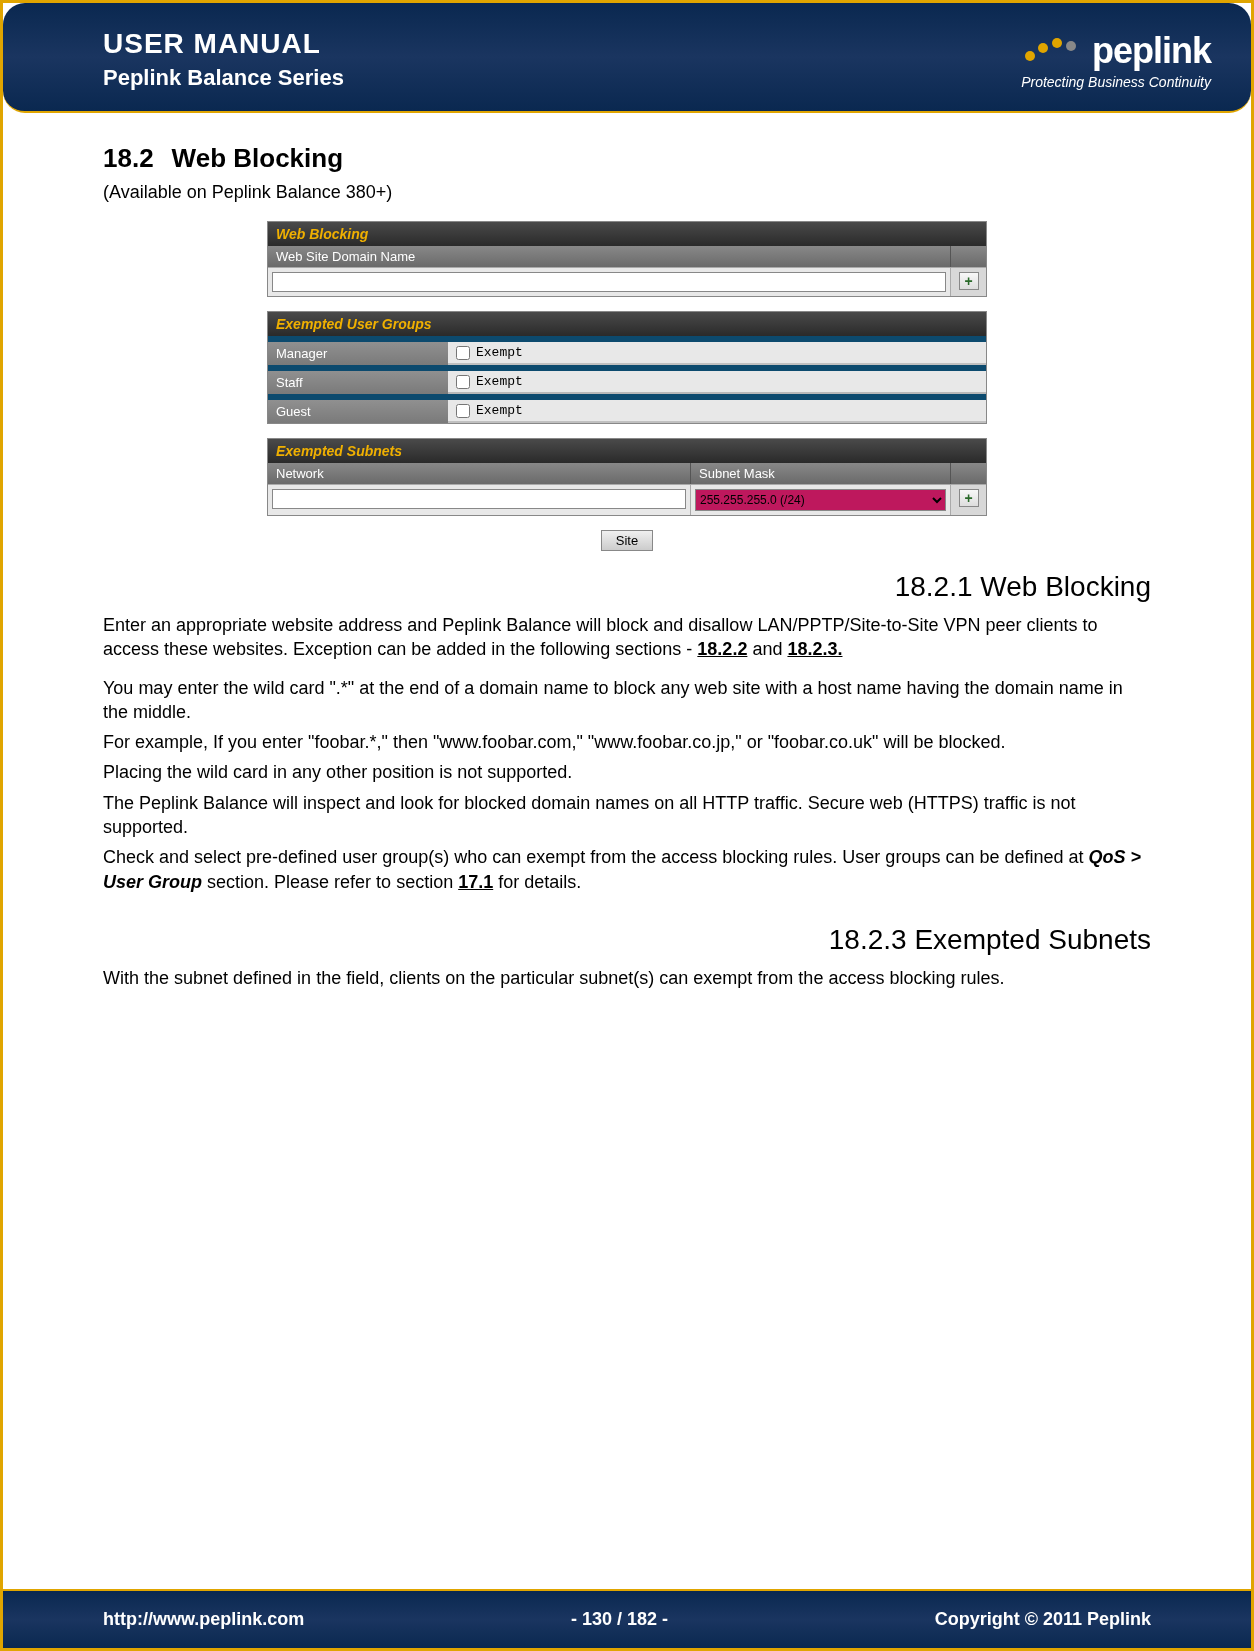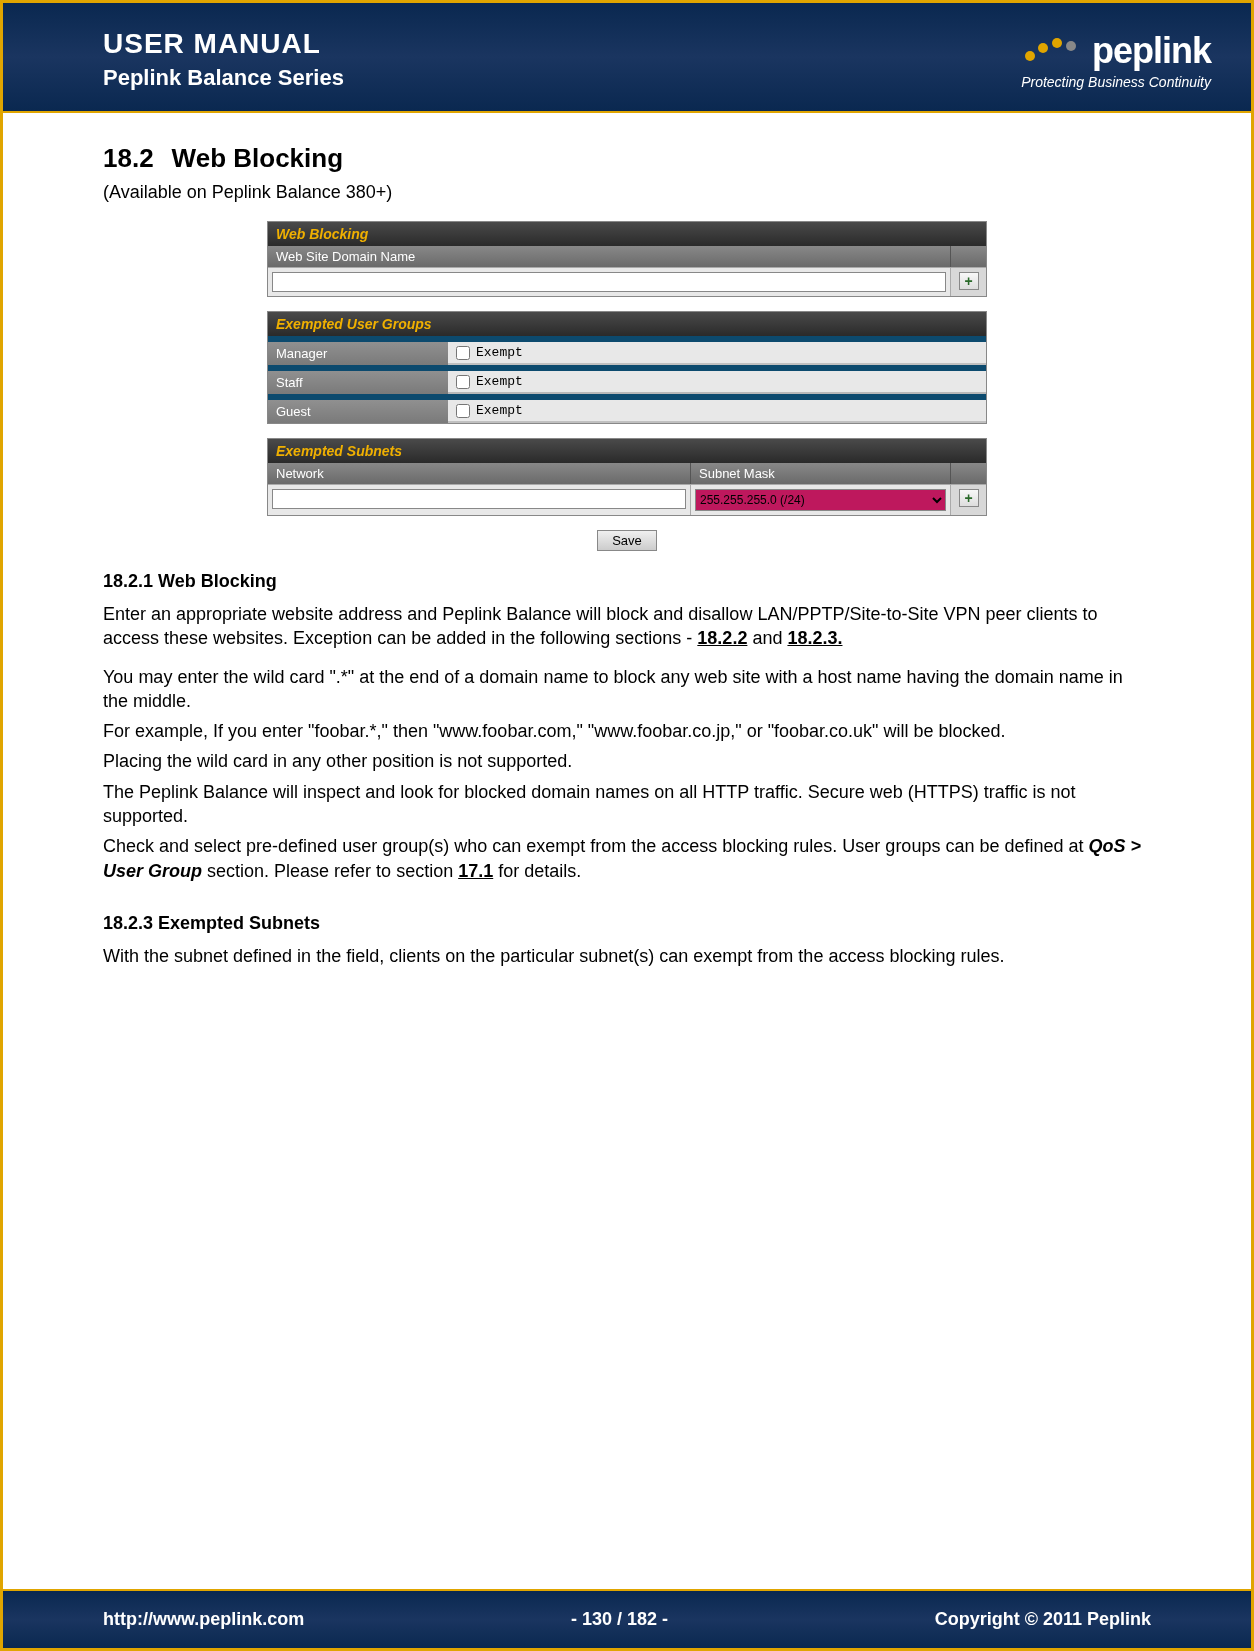--- a/index.html
+++ b/index.html
@@ -12,20 +12,21 @@
     position: relative;
   }
   
   .header {
     background: linear-gradient(to bottom, #0a2850 0%, #1a3560 50%, #0a2850 100%);
     padding: 25px 40px 20px 100px;
     display: flex;
     justify-content: space-between;
     align-items: center;
     border-bottom: 2px solid #e0a500;
+    border-radius: 22px;
   }
   .header-left { color: #fff; }
   .header-title { font-size: 28px; font-weight: bold; letter-spacing: 1px; }
   .header-subtitle { font-size: 22px; font-weight: bold; margin-top: 5px; }
   
   .logo-wrap { text-align: right; }
   .logo { display: inline-block; }
   .logo-dots { display: inline-block; margin-right: 8px; vertical-align: middle; }
   .logo-text { font-size: 36px; font-weight: bold; color: #fff; vertical-align: middle; letter-spacing: -1px; }
   .logo-tagline { font-size: 14px; color: #fff; margin-top: 2px; font-style: italic; }
@@ -73,21 +74,21 @@
   .group-check { padding: 3px 8px; background: #e8e8e8; flex: 1; display: flex; align-items: center; gap: 6px; }
   .group-check input { width: 14px; height: 14px; }
   .group-check span { font-family: "Courier New", monospace; font-size: 13px; }
   
   .save-row { text-align: center; margin-top: 6px; }
   .save-btn { 
     border: 1px solid #888; background: linear-gradient(#f0f0f0,#ccc); 
     padding: 2px 14px; font-size: 13px; cursor: pointer; 
   }
   
-  .body-heading { font-size: 18px; font-weight: bold; margin: 20px 0 10px 0; }
+  .body-heading { font-size: 28px; font-weight: normal; margin: 20px 0 10px 0; text-align: right; }
   .body-text { font-size: 18px; line-height: 1.35; margin-bottom: 6px; }
   .body-text.spaced { margin-top: 14px; }
   .body-text b { font-weight: bold; text-decoration: underline; }
   .body-text i { font-style: italic; font-weight: bold; }
   .justify { text-align: justify; }
   
   .footer {
     position: absolute;
     bottom: 0; left: 0; right: 0;
     background: linear-gradient(to bottom, #0a2850 0%, #1a3560 50%, #0a2850 100%);
@@ -193,21 +194,21 @@
           </div>
           <div class="cell3">
             <span class="plus-btn">
               <span>+</span>
             </span>
           </div>
         </div>
       </div>
 
       <div class="save-row">
-        <button class="save-btn">Save</button>
+        <button class="save-btn">Site</button>
       </div>
     </div>
 
     <div class="body-heading">18.2.1 Web Blocking</div>
     <p class="body-text">
       <span>Enter an appropriate website address and Peplink Balance will block and disallow LAN/PPTP/Site-to-Site VPN peer clients to access these websites. Exception can be added in the following sections - </span><b>18.2.2</b><span> and </span><b>18.2.3.</b>
     </p>
     <p class="body-text spaced">You may enter the wild card ".*" at the end of a domain name to block any web site with a host name having the domain name in the middle.</p>
     <p class="body-text">For example, If you enter "foobar.*," then "www.foobar.com," "www.foobar.co.jp," or "foobar.co.uk" will be blocked.</p>
     <p class="body-text">Placing the wild card in any other position is not supported.</p>

